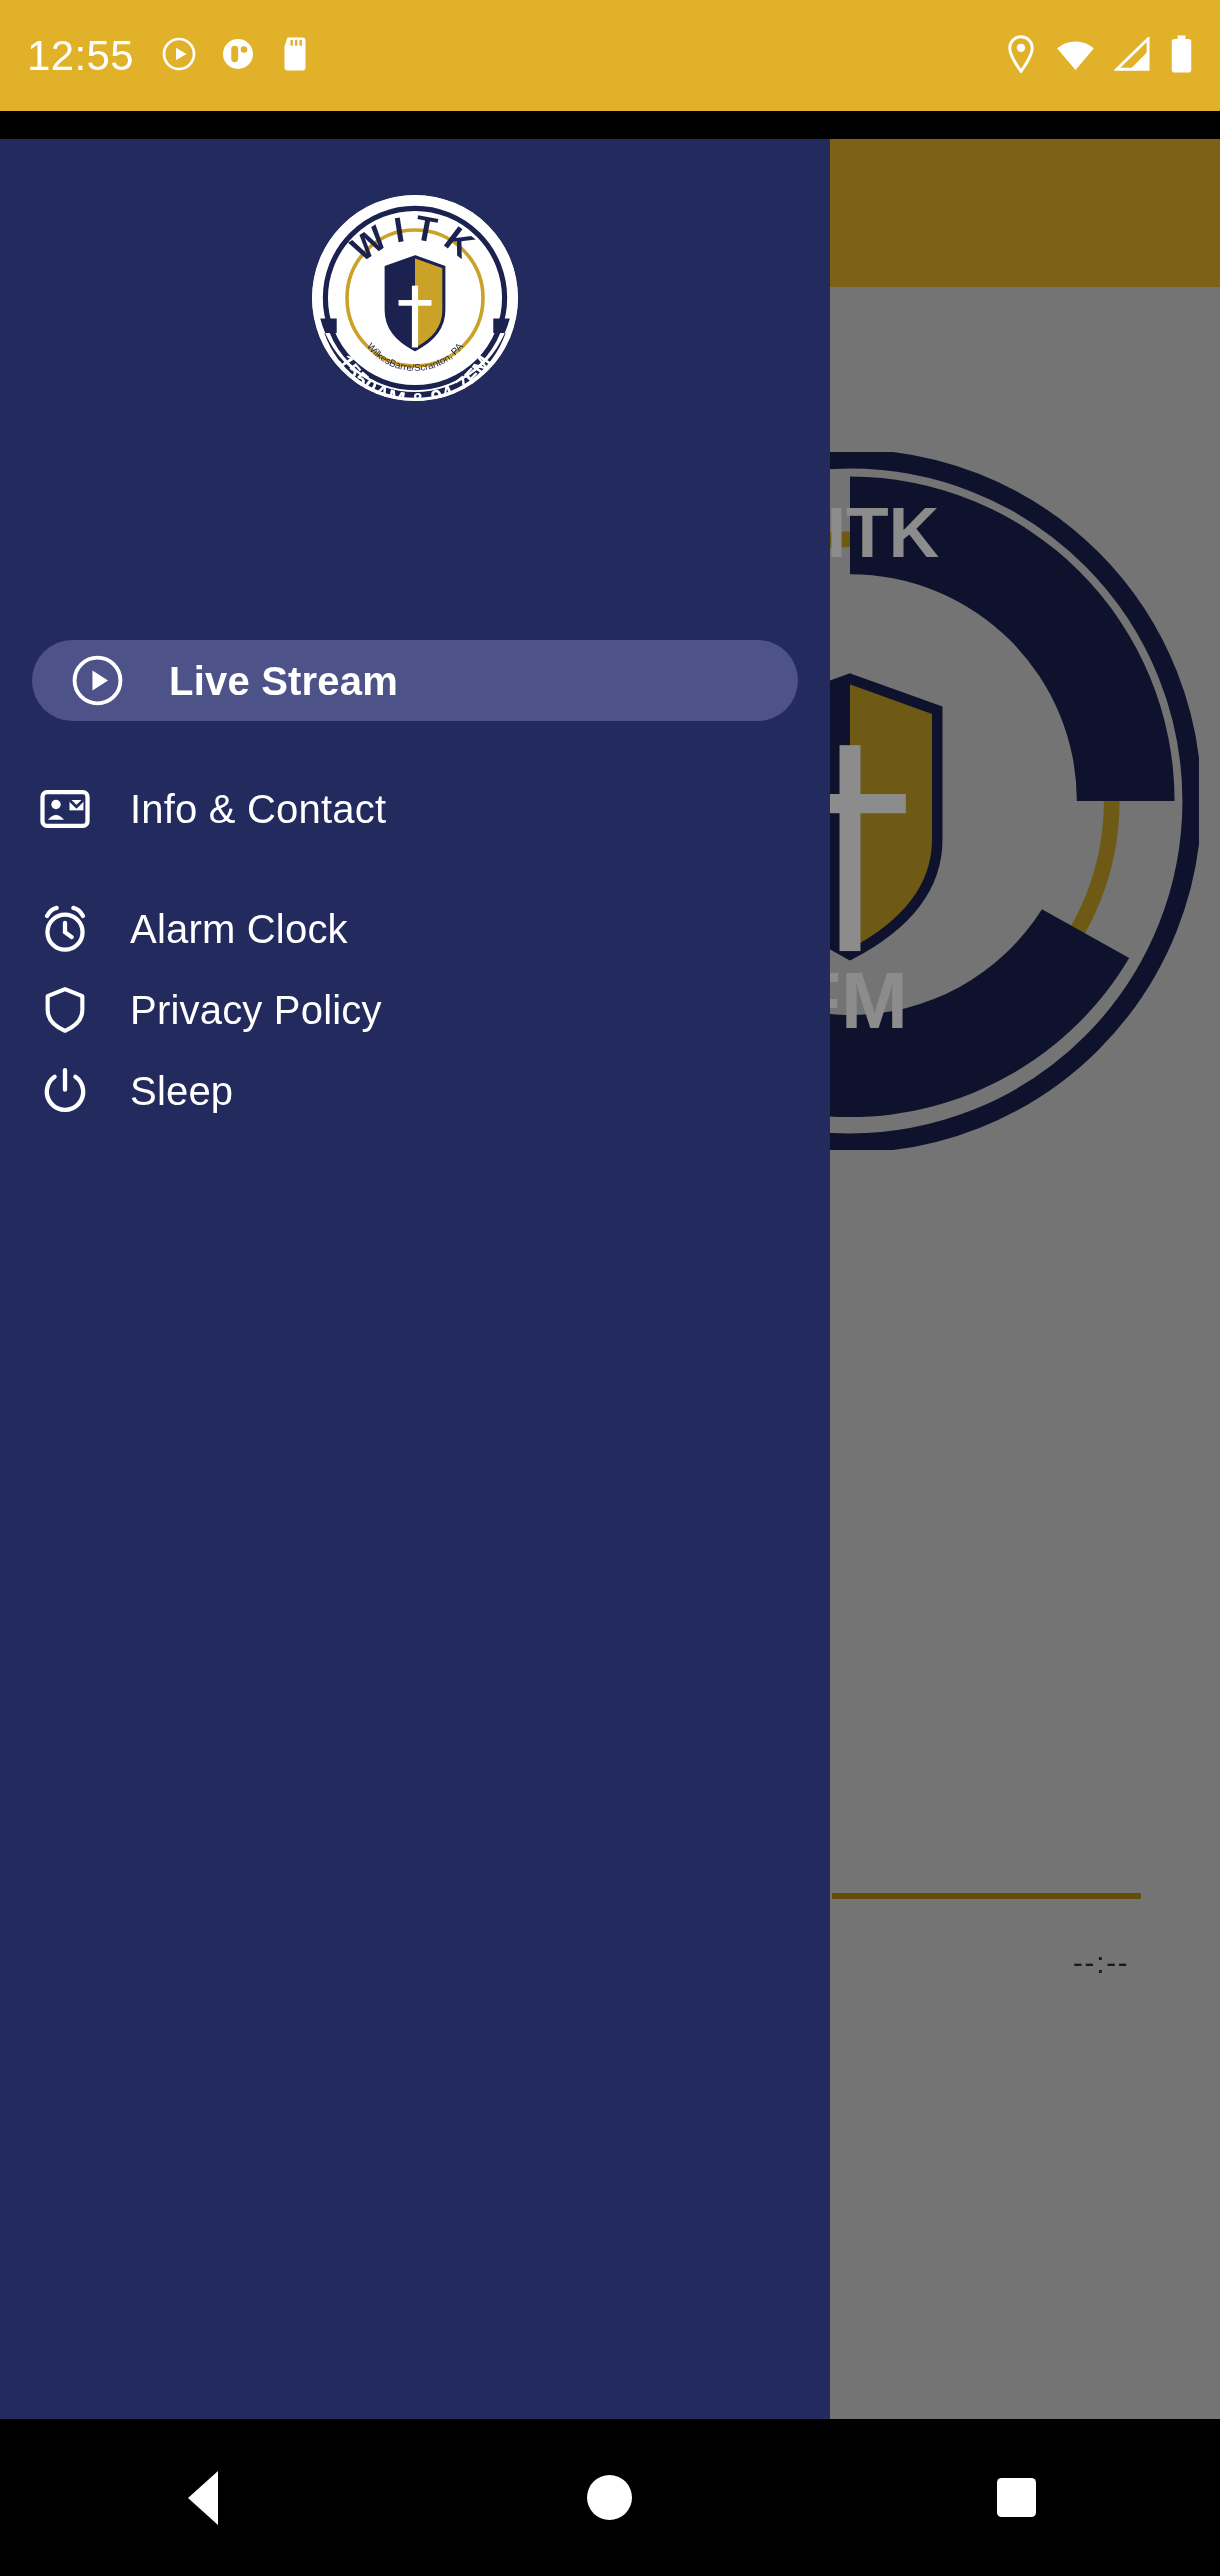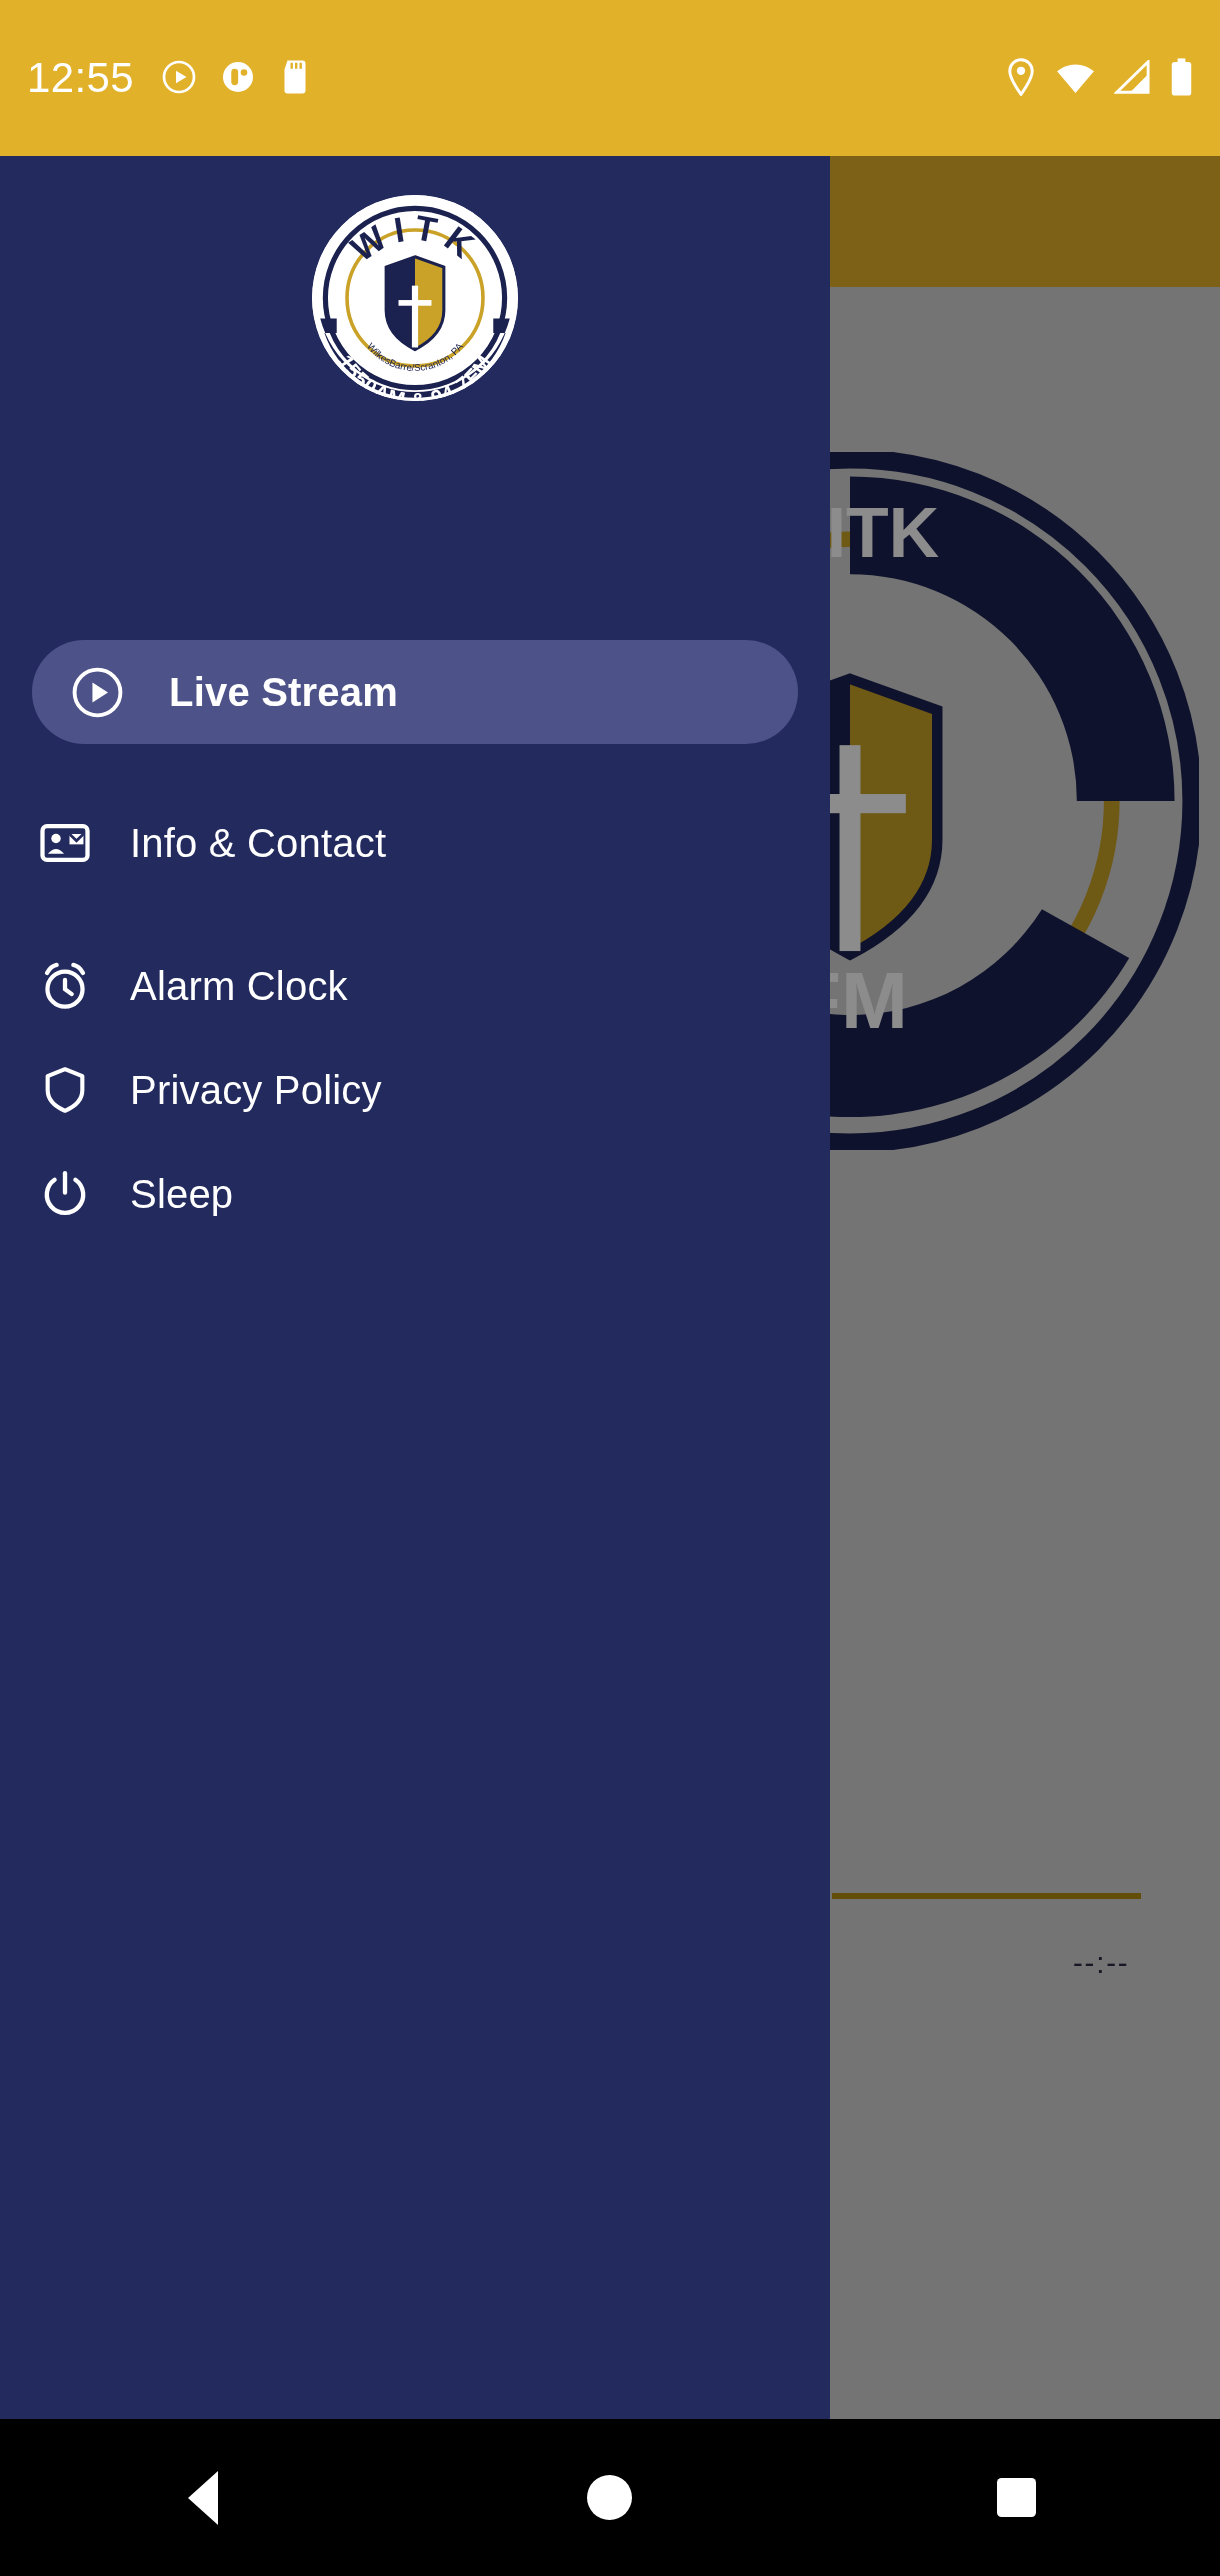--- a/index.html
+++ b/index.html
@@ -6,21 +6,21 @@
   html, body {
     width:1220px; height:2576px;
     background:#000;
     font-family:"Liberation Sans", sans-serif;
     overflow:hidden;
   }
   #screen { position:relative; width:1220px; height:2576px; overflow:hidden; background:#000; }
 
   
   .statusbar{
-    position:absolute; left:0; top:0; width:1220px; height:156px;
+    position:absolute; left:0; top:0; width:1220px; height:111px;
     background:#e2b12a; display:flex; align-items:center;
     padding:0 27px; z-index:40;
   }
   .sb-clock{
     color:#fff; font-size:42px; font-weight:400; letter-spacing:0.4px;
     line-height:1; margin-right:27px; white-space:nowrap;
   }
   .sb-left{ display:flex; align-items:center; gap:23px; }
   .sb-right{ margin-left:auto; display:flex; align-items:center; gap:19.7px; }
   .sbicon{ display:block; }
@@ -70,21 +70,21 @@
   .logo-wrap{
     position:absolute; left:312px; top:56px; width:206px; height:206px;
     border-radius:50%; background:#ffffff; overflow:hidden;
   }
   .logo-wrap svg{ width:100%; height:100%; display:block; }
 
   .menu{ position:absolute; left:0; top:501px; width:830px; }
 
   .menu-item{
     position:relative; display:flex; align-items:center;
-    height:104px; padding-left:32px;
+    height:81px; padding-left:32px;
   }
   .menu-item.active{
     margin:0 32px 0 32px; padding-left:0;
     background:#4d5289; border-radius:52px;
     width:766px;
   }
   .menu-item.active .mi-icon{ margin-left:32px; }
 
   .mi-icon{
     width:66px; min-width:66px; height:66px;

